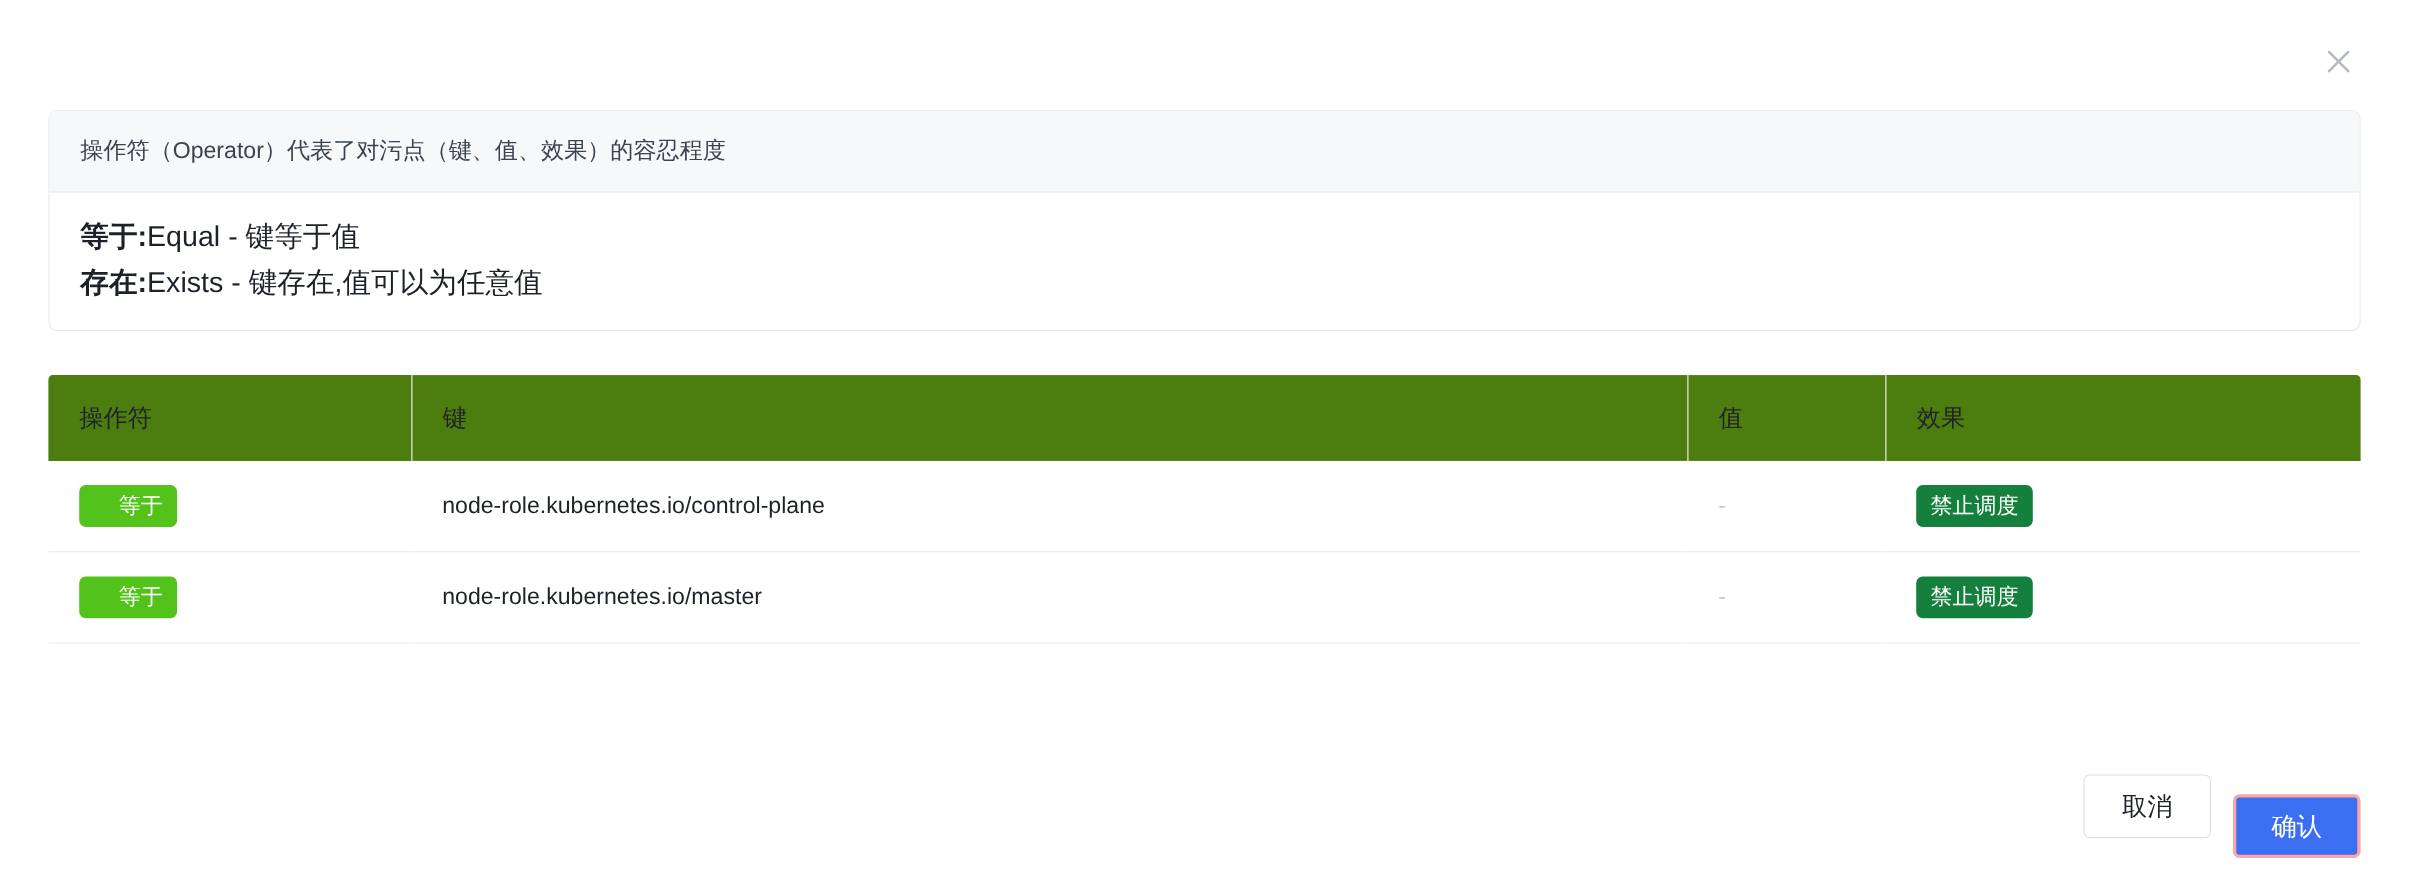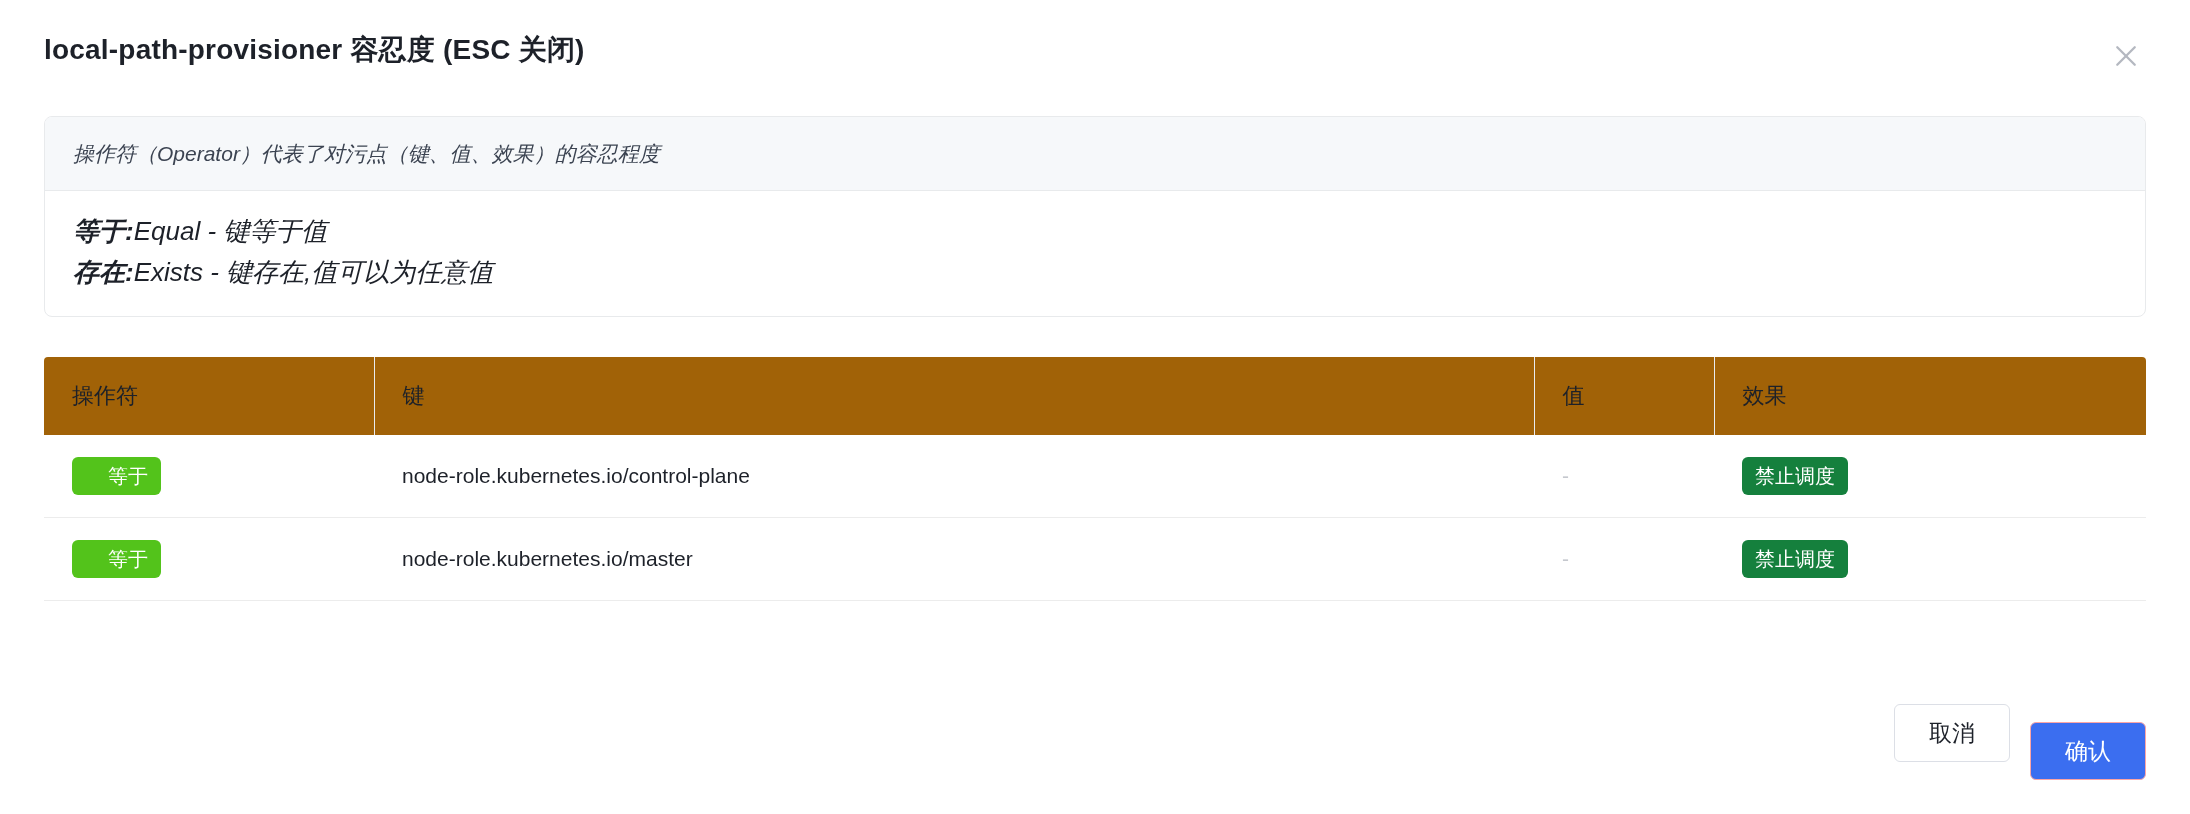--- a/index.html
+++ b/index.html
@@ -51,22 +51,21 @@
     cursor: pointer;
   }
   .close-btn svg { display: block; }
 
   
   .info-panel {
     border: 1px solid #e8eaec;
     border-radius: 8px;
     overflow: hidden;
     background: #ffffff;
-    margin-top: 16px;
-    font-style: italic;
+    margin-top: 0;
   }
   .info-panel-header {
     background: #f6f8fa;
     border-bottom: 1px solid #e8eaec;
     padding: 22px 28px;
     font-size: 21px;
     color: #3b4351;
     line-height: 1.4;
   }
   .info-panel-body {
@@ -84,21 +83,21 @@
   
   .table-wrap {
     margin-top: 40px;
   }
   table.tol-table {
     width: 2102px;
     border-collapse: collapse;
     table-layout: fixed;
   }
   table.tol-table thead th {
-    background: #a16207;
+    background: #4d7c0f;
     font-size: 22px;
     font-weight: 400;
     color: #1d2129;
     text-align: left;
     padding: 24px 28px;
     height: 76px;
     box-sizing: border-box;
     border-right: 1px solid #e9ebef;
     vertical-align: middle;
   }
@@ -167,31 +166,30 @@
     padding: 0 28px;
     background: #ffffff;
     color: #1d2129;
     border: 1px solid #dcdfe6;
   }
   .btn-primary {
     min-width: 116px;
     padding: 0 28px;
     background: #3b6ef0;
     color: #ffffff;
-    border: 1px solid #fca5a5;
+    border: 3px solid #fca5a5;
     margin-top: 36px;
   }
 </style>
 </head>
 <body>
 
 <div class="dialog">
 
   <div class="dialog-header">
-    <div class="dialog-title">local-path-provisioner 容忍度 (ESC 关闭)</div>
     <div class="close-btn">
       <span>
         <svg width="30" height="30" viewBox="0 0 24 24" fill="none" stroke="#b4b8c0" stroke-width="1.8" stroke-linecap="round">
           <line x1="5" y1="5" x2="19" y2="19"></line>
           <line x1="19" y1="5" x2="5" y2="19"></line>
         </svg>
       </span>
     </div>
   </div>
 

